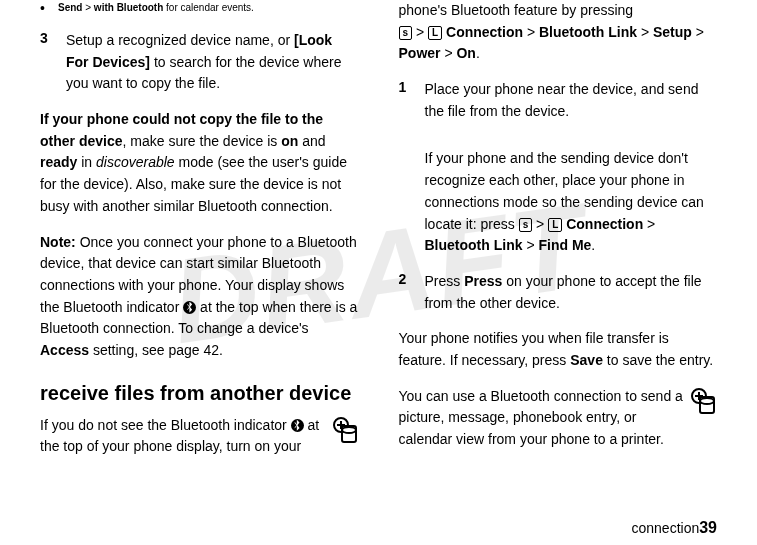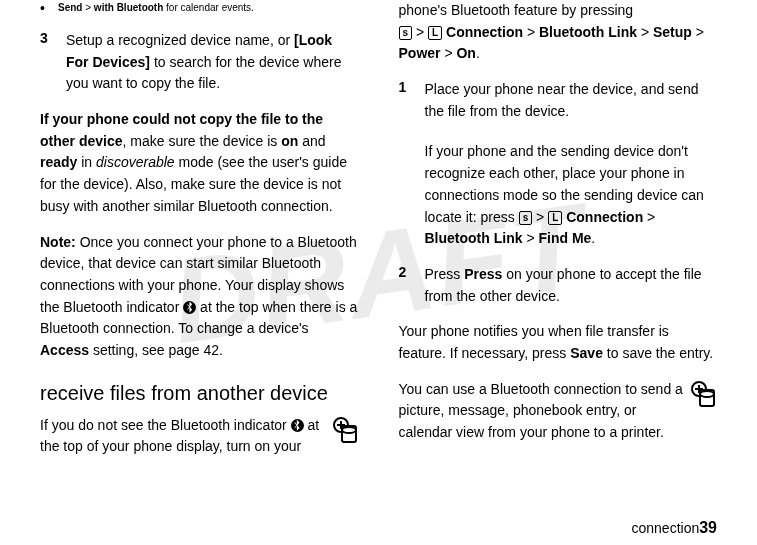--- a/index.html
+++ b/index.html
@@ -10,21 +10,21 @@
   p{font-size:14px;line-height:1.55;margin:0 0 14px 0}
   .bullet{display:flex;margin:0 0 14px 0}
   .bullet .dot{width:18px;flex:none;font-size:14px}
   .bullet .txt{font-size:10px;line-height:1.55}
   .numstep{display:flex;margin:0 0 14px 0}
   .numstep .num{width:26px;flex:none;font-weight:bold;font-size:14px}
   .numstep .txt{font-size:14px;line-height:1.55}
   .bold{font-weight:bold}
   .narrow{font-family:"Arial Narrow",Arial,sans-serif;font-weight:bold}
   .ital{font-style:italic}
-  h2{font-size:20px;font-weight:normal;margin:20px 0 10px 0;letter-spacing:0px}
+  h2{font-size:20px;font-weight:bold;margin:20px 0 10px 0;letter-spacing:0px}
   .icon-bt{display:inline-block;width:13px;height:13px;border-radius:50%;background:#000;vertical-align:-2px;position:relative}
   .icon-bt::after{content:"";position:absolute;top:1px;left:3.5px;width:6px;height:11px;background:linear-gradient(#fff,#fff);clip-path:polygon(45% 0,90% 25%,55% 50%,90% 75%,45% 100%,45% 55%,10% 80%,10% 70%,40% 50%,10% 30%,10% 20%,45% 45%)}
   .icon-feat{display:inline-block;width:26px;height:26px;position:relative;vertical-align:middle}
   .icon-feat .ring{position:absolute;top:0;left:0;width:12px;height:12px;border:2px solid #000;border-radius:50%}
   .icon-feat .plus{position:absolute;top:3px;left:3px;width:10px;height:10px}
   .icon-feat .plus::before{content:"";position:absolute;top:4px;left:1px;width:8px;height:2px;background:#000}
   .icon-feat .plus::after{content:"";position:absolute;top:1px;left:4px;width:2px;height:8px;background:#000}
   .icon-feat .cyl{position:absolute;bottom:0;right:2px;width:12px;height:14px;border:2px solid #000;border-radius:3px 3px 3px 3px}
   .icon-feat .cyl::before{content:"";position:absolute;top:-1px;left:-2px;right:-2px;height:4px;border:2px solid #000;border-radius:50%;background:#fff}
   .key{display:inline-block;border:1px solid #000;border-radius:2px;padding:0 3px;font-size:10px;line-height:12px;vertical-align:1px;font-weight:bold}
@@ -79,21 +79,21 @@
   <div class="col">
 
     <p>
       <span>phone's Bluetooth feature by pressing </span><br>
       <span class="key">s</span><span> &gt; </span><span class="key">L</span> <span class="narrow">Connection</span><span> &gt; </span><span class="narrow">Bluetooth Link</span><span> &gt; </span><span class="narrow">Setup</span><span> &gt; </span><span class="narrow">Power</span><span> &gt; </span><span class="narrow">On</span>.
     </p>
 
     <div class="numstep">
       <div class="num">1</div>
       <div class="txt">
-        <p style="margin-bottom:19px"><span>Place your phone near the device, and send the file from the device.</span></p>
+        <p style="margin-bottom:26px"><span>Place your phone near the device, and send the file from the device.</span></p>
         <p style="margin:0">
           <span>If your phone and the sending device don't recognize each other, place your phone in connections mode so the sending device can locate it: press </span><span class="key">s</span><span> &gt; </span><span class="key">L</span> <span class="narrow">Connection</span><span> &gt; </span><span class="narrow">Bluetooth Link</span><span> &gt; </span><span class="narrow">Find Me</span>.
         </p>
       </div>
     </div>
 
     <div class="numstep">
       <div class="num">2</div>
       <div class="txt">
         <span>Press </span><span class="narrow">Press</span><span> on your phone to accept the file from the other device.</span>

